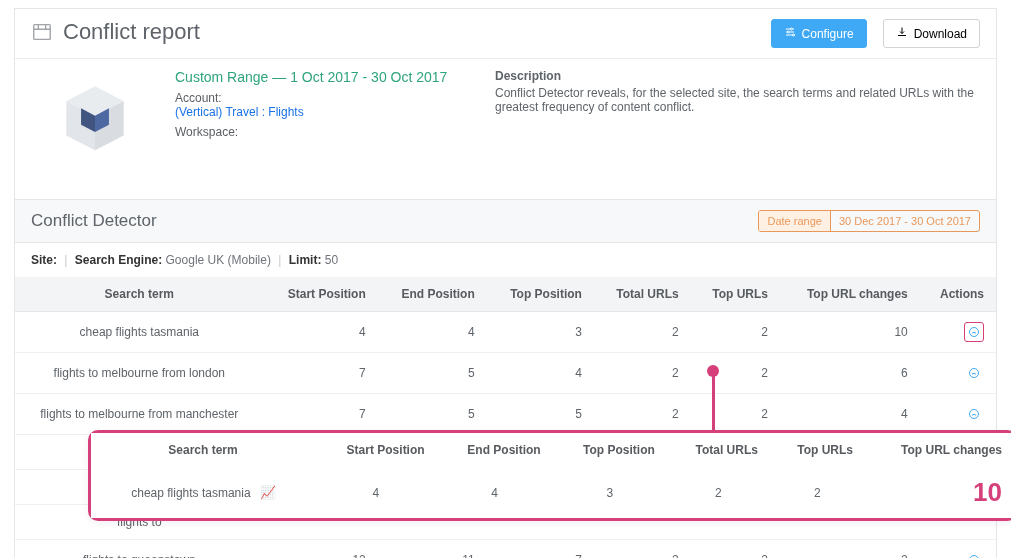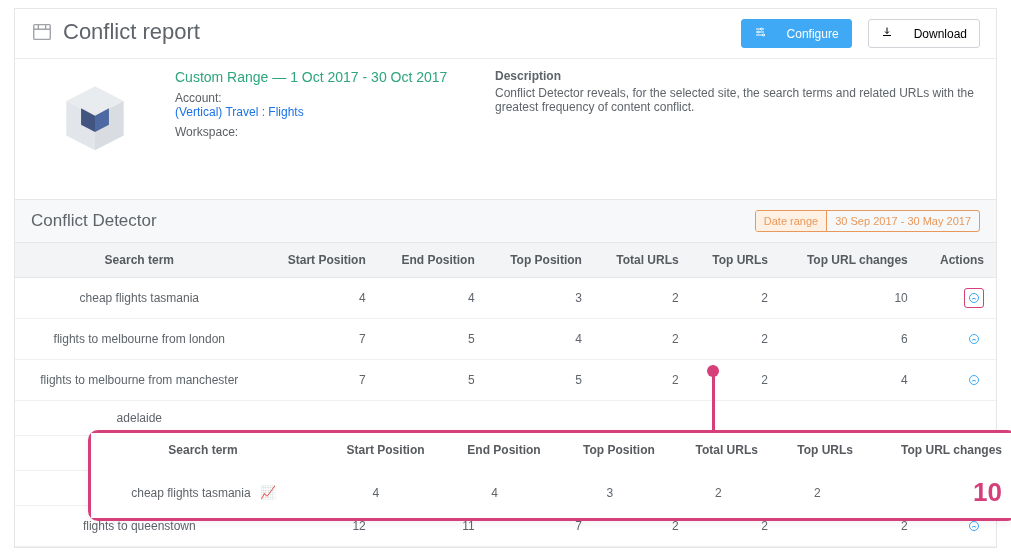--- a/index.html
+++ b/index.html
@@ -1,20 +1,20 @@
 <!DOCTYPE html>
 <html><head>
 <meta charset="utf-8">
 <style>
 body{margin:0;background:#fff;font-family:-apple-system,BlinkMacSystemFont,"Segoe UI",Arial,sans-serif;font-size:13px;color:#333}
 .card{border:1px solid #e4e6e8;margin:8px 14px 8px 14px;background:#fff}
 .header{display:flex;align-items:center;padding:10px 16px;border-bottom:1px solid #e9ebed}
 .header-icon{color:#a0a4a8}
 .header h1{margin:0 0 3px 10px;font-size:22px;font-weight:400;color:#5e646a;flex:1}
-.btn{border:1px solid #d0d4d8;background:#fff;padding:6px 12px;font-size:12px;border-radius:3px;cursor:pointer;display:inline-flex;align-items:center;gap:21px}
+.btn{border:1px solid #d0d4d8;background:#fff;padding:6px 12px;font-size:12px;border-radius:3px;cursor:pointer;display:inline-flex;align-items:center;gap:6px}
 .btn-primary{background:#3fa9f5;color:#fff;border-color:#3fa9f5}
 .header .btn+.btn{margin-left:16px}
 .meta{display:flex;padding:10px 16px 30px 16px}
 .cube-icon{width:100px;height:100px;display:flex;align-items:center;justify-content:center;margin:0 30px 0 14px;opacity:.9}
 .meta-col{flex:0 0 280px}
 .range{color:#2ea57b;font-size:14px;margin-bottom:6px}
 .meta-label{font-weight:400;margin-top:6px;color:#5a5f64;font-size:12px}
 .meta-link{color:#1a73e8;font-size:12px}
 .desc-col{flex:1;margin-left:40px;color:#5e646a;font-size:12px}
 .desc-col b{display:block;margin-bottom:3px}
@@ -91,24 +91,31 @@
     <div class="desc-col">
       <b>Description</b>
       <span>Conflict Detector reveals, for the selected site, the search terms and related URLs with the greatest frequency of content conflict.</span>
     </div>
   </div>
 
   <div class="panel-head">
     <h2>Conflict Detector</h2>
     <div class="chip">
       <span>Date range</span>
-      <span>30 Sep 2017 - 30 May 2017</span>
-    </div>
-  </div>
-
+      <span>30 Dec 2017 - 30 Oct 2017</span>
+    </div>
+  </div>
+
+  <div class="filter-line">
+    <b>Site:</b>
+    <span class="sep">|</span>
+    <b>Search Engine:</b> <span>Google UK (Mobile)</span>
+    <span class="sep">|</span>
+    <b>Limit:</b> <span>50</span>
+  </div>
 
   <table>
     <thead>
           <tr>
       <th class="left">Search term</th>
       <th>Start Position</th>
       <th>End Position</th>
       <th>Top Position</th>
       <th>Total URLs</th>
       <th>Top URLs</th>

